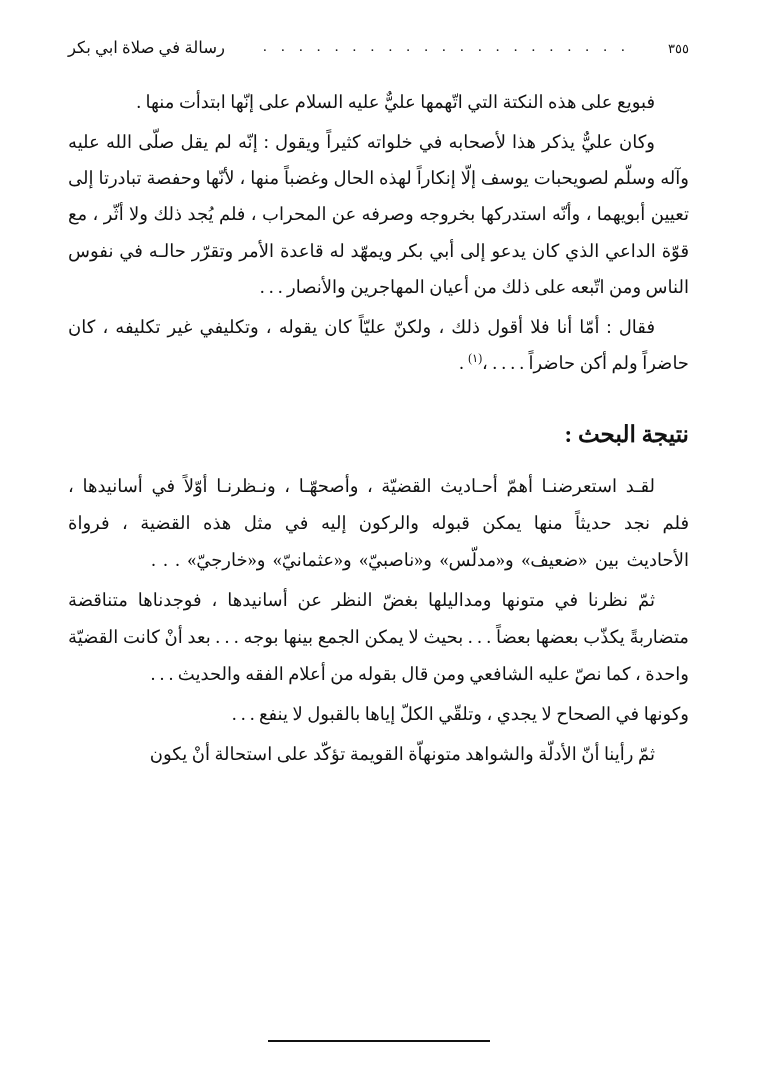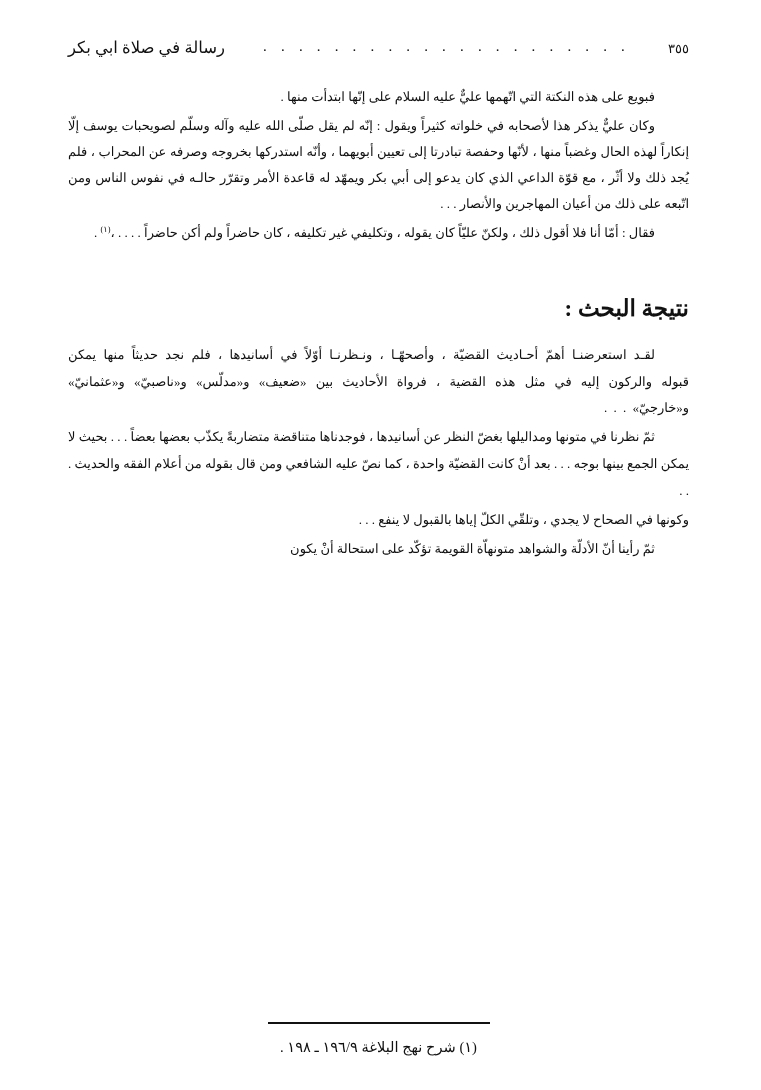--- a/index.html
+++ b/index.html
@@ -52,34 +52,34 @@
     transform: translateY(-2px);
   }
   .header-page {
     white-space: nowrap;
     font-size: 13px;
     letter-spacing: 1px;
   }
 
   
   .body {
-    font-size: 13px;
+    font-size: 18px;
     line-height: 2.02;
     text-align: justify;
     text-justify: inter-word;
   }
   p.para {
     margin: 0 0 0.18em 0;
     text-indent: 34px;
   }
   p.para.noindent {
     text-indent: 0;
   }
   p.tight {
-    margin-bottom: 9px;
+    margin-bottom: 0;
   }
   .gap-lg { height: 40px; }
   .gap-md { height: 18px; }
 
   h2.section-title {
     font-size: 23px;
     font-weight: bold;
     margin: 0 0 2px 0;
     text-indent: 0;
   }
@@ -139,16 +139,15 @@
 
   <div class="body sec">
     <p class="para spaced">لقـد استعرضنـا أهمّ أحـاديث القضيّة ، وأصحهّـا ، ونـظرنـا أوّلاً في أسانيدها ، فلم نجد حديثاً منها يمكن قبوله والركون إليه في مثل هذه القضية ، فرواة الأحاديث بين «ضعيف» و«مدلّس» و«ناصبيّ» و«عثمانيّ» و«خارجيّ» . . .</p>
     <p class="para">ثمّ نظرنا في متونها ومداليلها بغضّ النظر عن أسانيدها ، فوجدناها متناقضة متضاربةً يكذّب بعضها بعضاً . . . بحيث لا يمكن الجمع بينها بوجه . . . بعد أنْ كانت القضيّة واحدة ، كما نصّ عليه الشافعي ومن قال بقوله من أعلام الفقه والحديث . . .</p>
     <p class="para noindent">وكونها في الصحاح لا يجدي ، وتلقّي الكلّ إياها بالقبول لا ينفع . . .</p>
     <p class="para">ثمّ رأينا أنّ الأدلّة والشواهد متونهاّة القويمة تؤكّد على استحالة أنْ يكون</p>
   </div>
 
   <div class="footnote-area">
     <div class="footnote-rule"></div>
-    <div class="footnote-text">(١) شرح نهج البلاغة ١٩٦/٩ ـ ١٩٨ .</div>
   </div>
 
 </div>
 
 </body></html>

